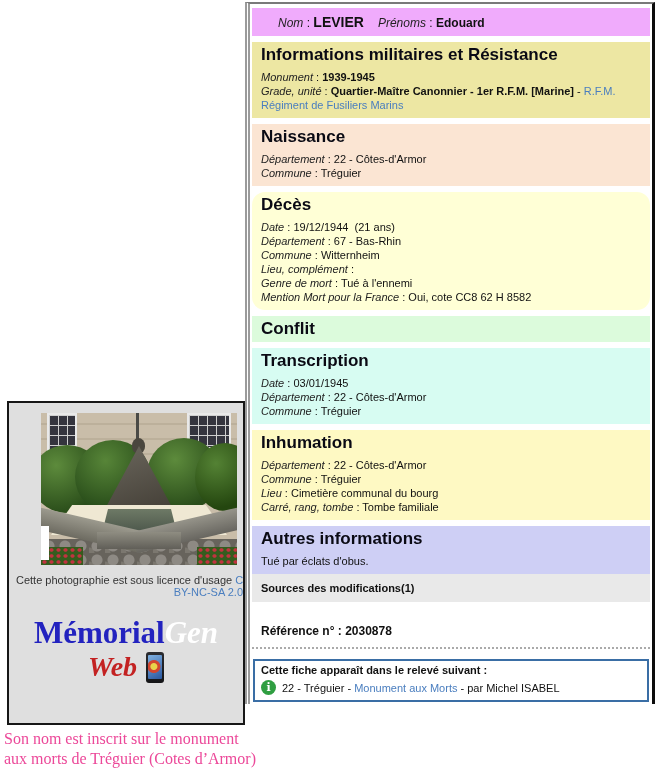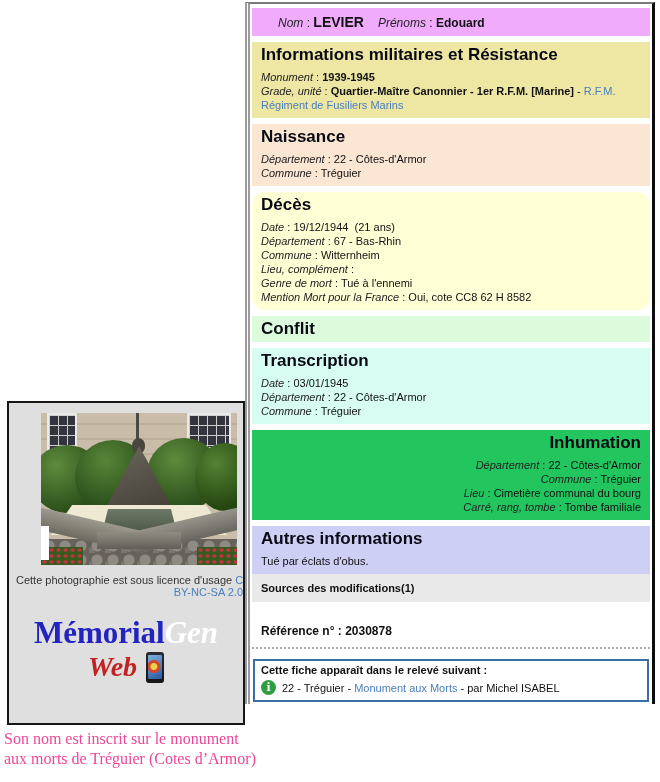--- a/index.html
+++ b/index.html
@@ -19,21 +19,21 @@
   a.link { color:#4A7EBF; text-decoration:none; cursor:pointer; }
 
   .sec { margin-top:6px; padding:6px 9px; font-size:11px; line-height:14px; }
   .sec h3 { font-size:17px; margin:0 0 8px 0; color:#0a0a14; }
   .sec.empty h3 { margin-bottom:0; }
   .sec-mil   { background:#EDE7A3; }
   .sec-nais  { background:#FBE5D3; }
   .sec-deces { background:#FFFFD6;border-radius:13px; }
   .sec-jug   { background:#DCFBDC; }
   .sec-trans { background:#D7FCF2; }
-  .sec-inhum { background:#22c55e;text-align:right; }
+  .sec-inhum { background:#fef9c3; }
   .sec-autres{ background:#CECFF5; }
 
   .sources-bar { background:#E9E9E9; padding:8px 9px; font-weight:bold; font-size:11px; cursor:pointer; }
   .reference { margin:22px 0 0 9px; font-weight:bold; font-size:12px; }
   .dotted-sep { border:none; border-top:2px dotted #aaa; margin:9px 0 10px 0; }
 
   .releve { border:2px solid #3A6EA5; margin:0 1px; padding:3px 6px 5px 6px; font-size:11px; }
   .releve .title { font-weight:bold; margin-bottom:4px; }
   .releve .entry { display:flex; align-items:center; gap:6px; }
   .info-icon { width:15px; height:15px; min-width:15px; border-radius:50%; background:#2F9E41;

